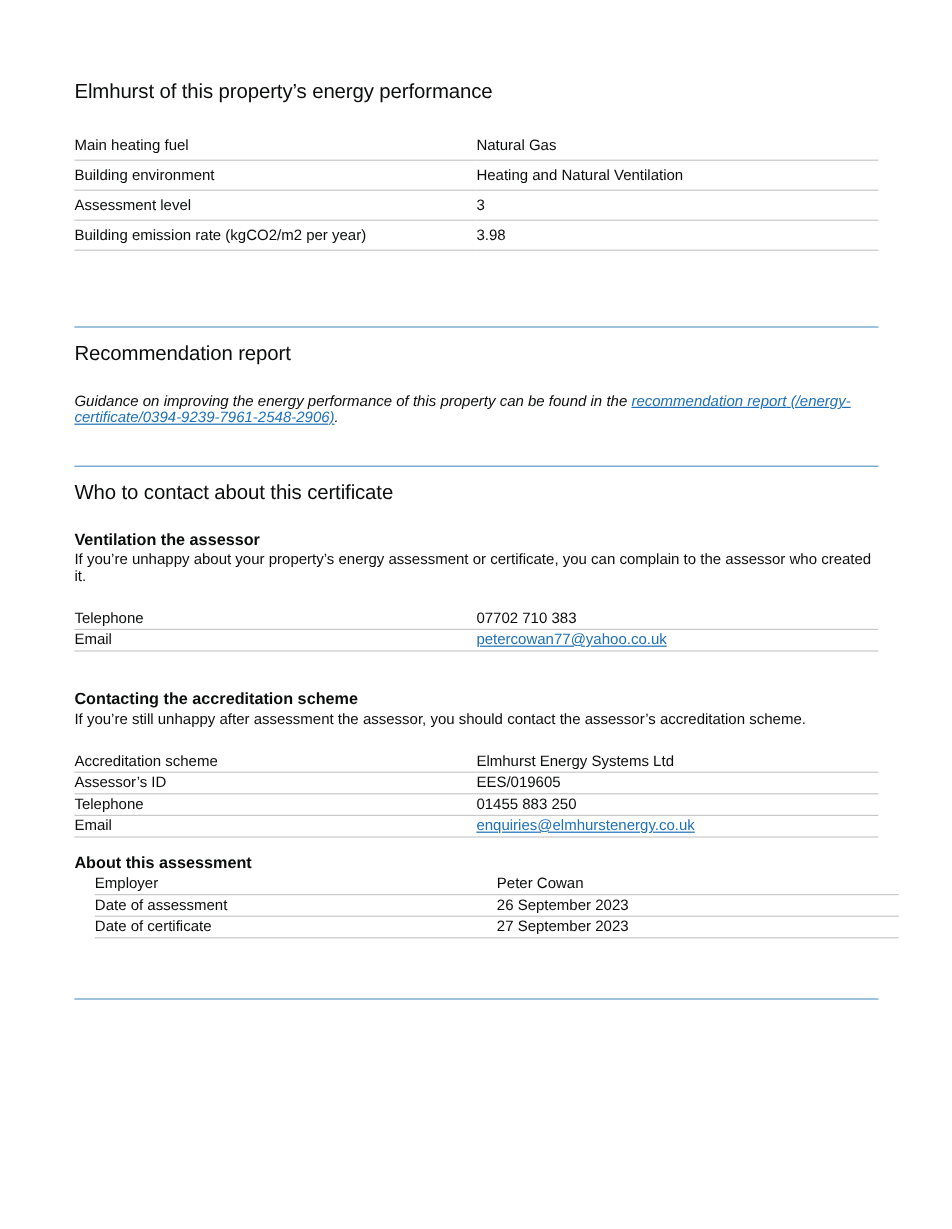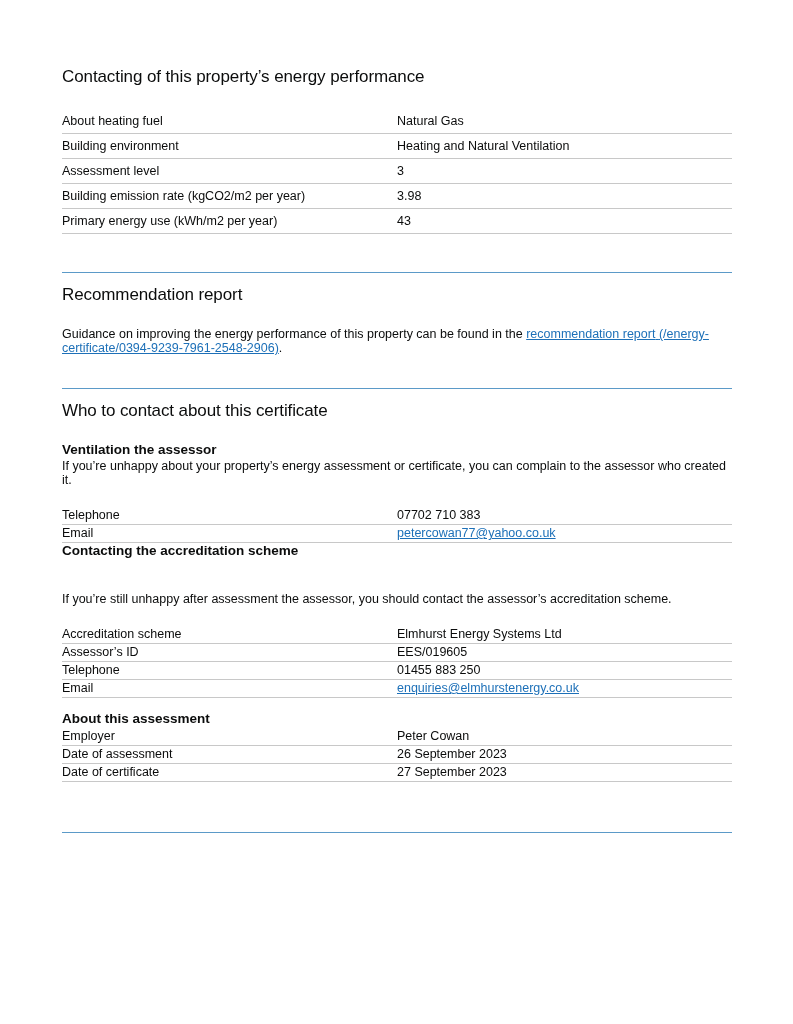--- a/index.html
+++ b/index.html
@@ -14,50 +14,46 @@
   td.k { width:335px; }
   table.big td { height:24px; line-height:24px; }
   table.small td { height:17px; line-height:17px; }
   a { color:#1d70b8; text-decoration:underline; }
 </style>
 </head>
 <body>
 
 <div class="page">
 
-  <h2 style="top:67px;">Contacting of this property’s energy performance</h2>
+  <h2 style="top:67px;">Elmhurst of this property’s energy performance</h2>
   <table class="big" style="top:109px;">
     <tbody>
         <tr>
-          <td class="k">About heating fuel</td>
+          <td class="k">Main heating fuel</td>
           <td>Natural Gas</td>
         </tr>
     <tr>
           <td class="k">Building environment</td>
           <td>Heating and Natural Ventilation</td>
         </tr>
     <tr>
           <td class="k">Assessment level</td>
           <td>3</td>
         </tr>
     <tr>
           <td class="k">Building emission rate (kgCO2/m2 per year)</td>
           <td>3.98</td>
         </tr>
-    <tr>
-          <td class="k">Primary energy use (kWh/m2 per year)</td>
-          <td>43</td>
-        </tr>
   </tbody>
     </table>
 
   <div class="rule" style="top:272px;"></div>
 
   <h2 style="top:285px;">Recommendation report</h2>
-  <div class="para" style="top:327px;">
+  <div class="para" style="top:327px;font-style:italic;">
     <span>Guidance on improving the energy performance of this property can be found in the </span><a href="#"><span>recommendation report</span> <span>(/energy-certificate/0394-9239-7961-2548-2906)</span></a><span>.</span>
   </div>
 
   <div class="rule" style="top:388px;"></div>
 
   <h2 style="top:401px;text-align:center;">Who to contact about this certificate</h2>
 
   <h3 style="top:442px;">Ventilation the assessor</h3>
   <div class="para" style="top:459px;">If you’re unhappy about your property’s energy assessment or certificate, you can complain to the assessor who created it.</div>
   <table class="small" style="top:507px;">
@@ -66,21 +62,21 @@
           <td class="k">Telephone</td>
           <td>07702 710 383</td>
         </tr>
     <tr>
           <td class="k">Email</td>
           <td><a href="#">petercowan77@yahoo.co.uk</a></td>
         </tr>
   </tbody>
     </table>
 
-  <h3 style="top:543px;">Contacting the accreditation scheme</h3>
+  <h3 style="top:575px;">Contacting the accreditation scheme</h3>
   <div class="para" style="top:592px;">If you’re still unhappy after assessment the assessor, you should contact the assessor’s accreditation scheme.</div>
   <table class="small" style="top:626px;">
     <tbody>
         <tr>
           <td class="k">Accreditation scheme</td>
           <td>Elmhurst Energy Systems Ltd</td>
         </tr>
     <tr>
           <td class="k">Assessor’s ID</td>
           <td>EES/019605</td>
@@ -90,21 +86,21 @@
           <td>01455 883 250</td>
         </tr>
     <tr>
           <td class="k">Email</td>
           <td><a href="#">enquiries@elmhurstenergy.co.uk</a></td>
         </tr>
   </tbody>
     </table>
 
   <h3 style="top:711px;">About this assessment</h3>
-  <table class="small" style="top:728px;">
+  <table class="small" style="top:728px;margin-left:17px;">
     <tbody>
         <tr>
           <td class="k">Employer</td>
           <td>Peter Cowan</td>
         </tr>
     <tr>
           <td class="k">Date of assessment</td>
           <td>26 September 2023</td>
         </tr>
     <tr>

